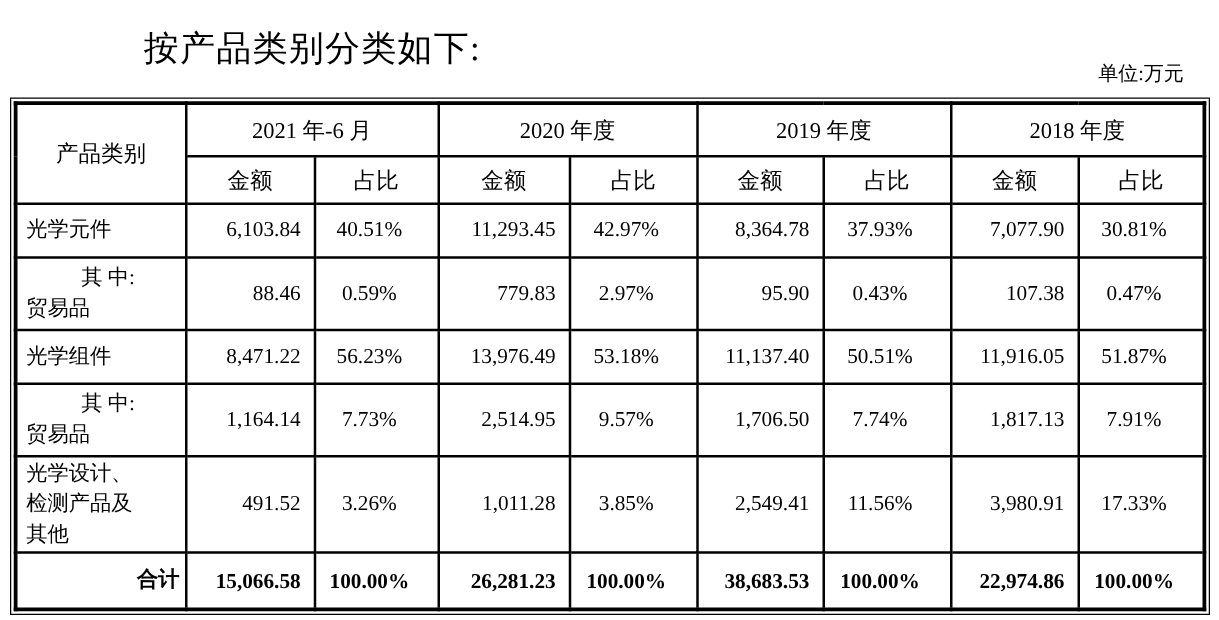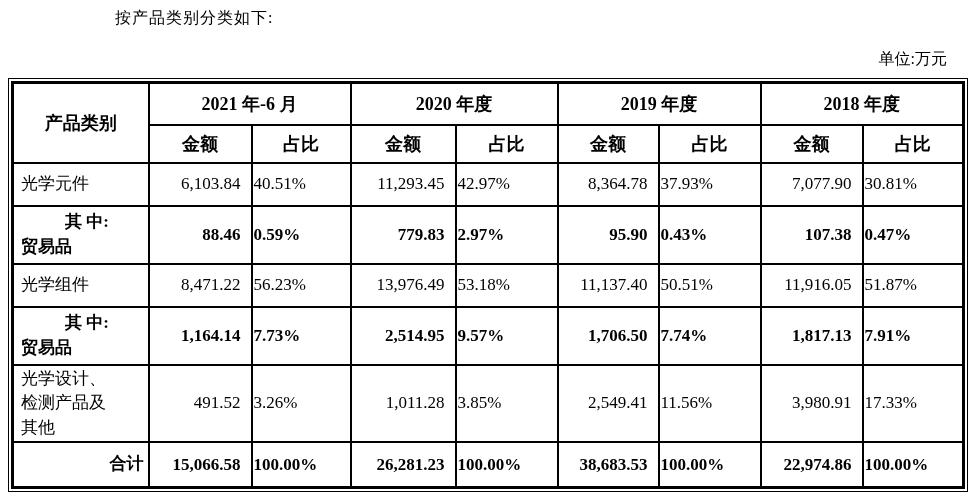--- a/index.html
+++ b/index.html
@@ -6,22 +6,22 @@
     margin: 0; padding: 0;
     width: 975px; height: 496px;
     background: #ffffff;
     font-family: "Liberation Serif", "DejaVu Serif", serif;
     color: #000;
     position: relative;
     overflow: hidden;
   }
   .title {
     position: absolute;
-    left: 115px; top: 8px;
-    font-size: 16px;
+    left: 115px; top: 20px;
+    font-size: 28px;
     letter-spacing: 1px;
   }
   .unit {
     position: absolute;
     top: 49px; right: 28px;
     font-size: 16px;
   }
   .table-outer {
     position: absolute;
     left: 8px; top: 78px;
@@ -36,42 +36,42 @@
     width: 100%;
     border: 3px solid #000;     
   }
   th, td {
     border: 2px solid #000;
     box-sizing: border-box;
     vertical-align: middle;
     overflow: hidden;
   }
   th {
-    font-weight: bold;
+    font-weight: normal;
     text-align: center;
     font-size: 18px;
     padding: 2px 2px;
   }
   tr.hdr1 { height: 42px; }
   tr.hdr2 { height: 38px; }
   tr.r-s  { height: 43px; }  
-  tr.r-d  { height: 58px; font-weight: bold; }  
+  tr.r-d  { height: 58px; }  
   tr.r-t  { height: 72px; }  
   tr.total-row { height: 45px; }
   td { font-size: 17px; }
   td.cat {
     text-align: left;
     padding-left: 7px;
     padding-right: 4px;
     white-space: pre-line;
     line-height: 1.45;
   }
   td.cat.indent { text-indent: 44px; }
   td.num { text-align: right; padding-right: 10px; margin-left: 14px; }
-  td.pct { text-align: left; padding-right: 12px; }
+  td.pct { text-align: center; padding-right: 12px; }
   tr.total-row td { font-weight: bold; }
   tr.total-row td.cat {
     text-align: right;
     padding-left: 0;
     text-indent: 0;
     white-space: normal;
   }
 </style>
 </head>
 <body>

